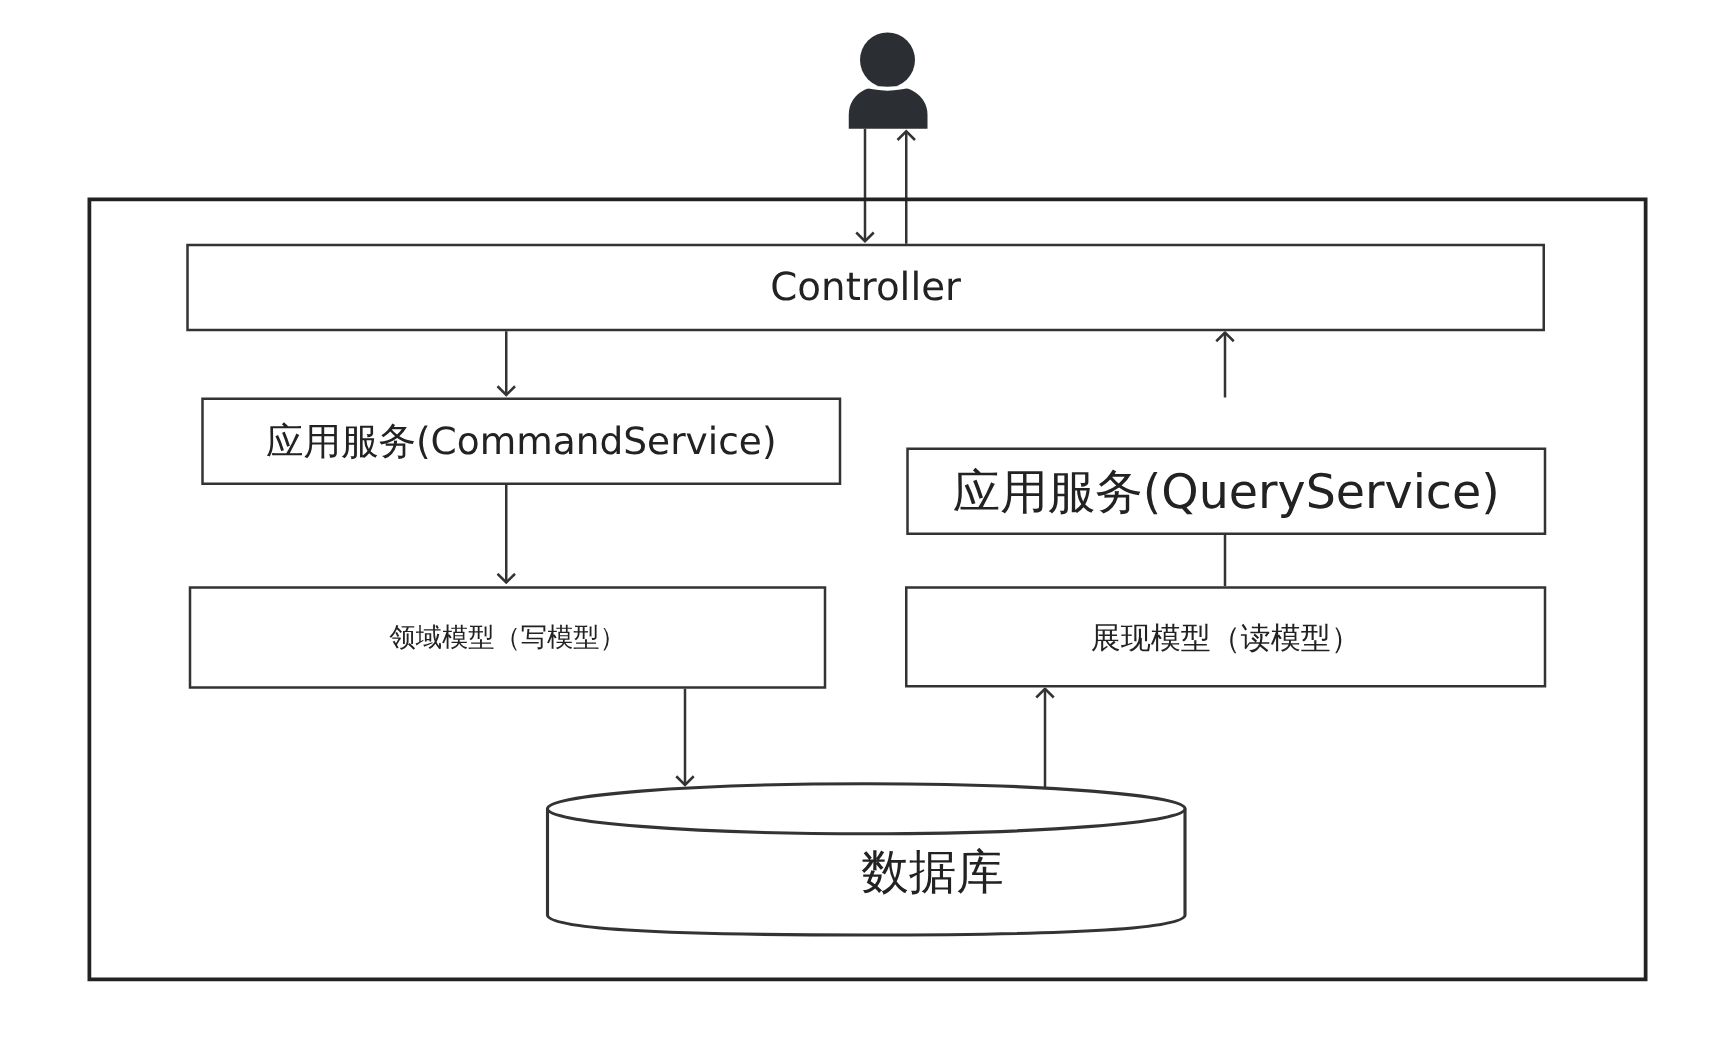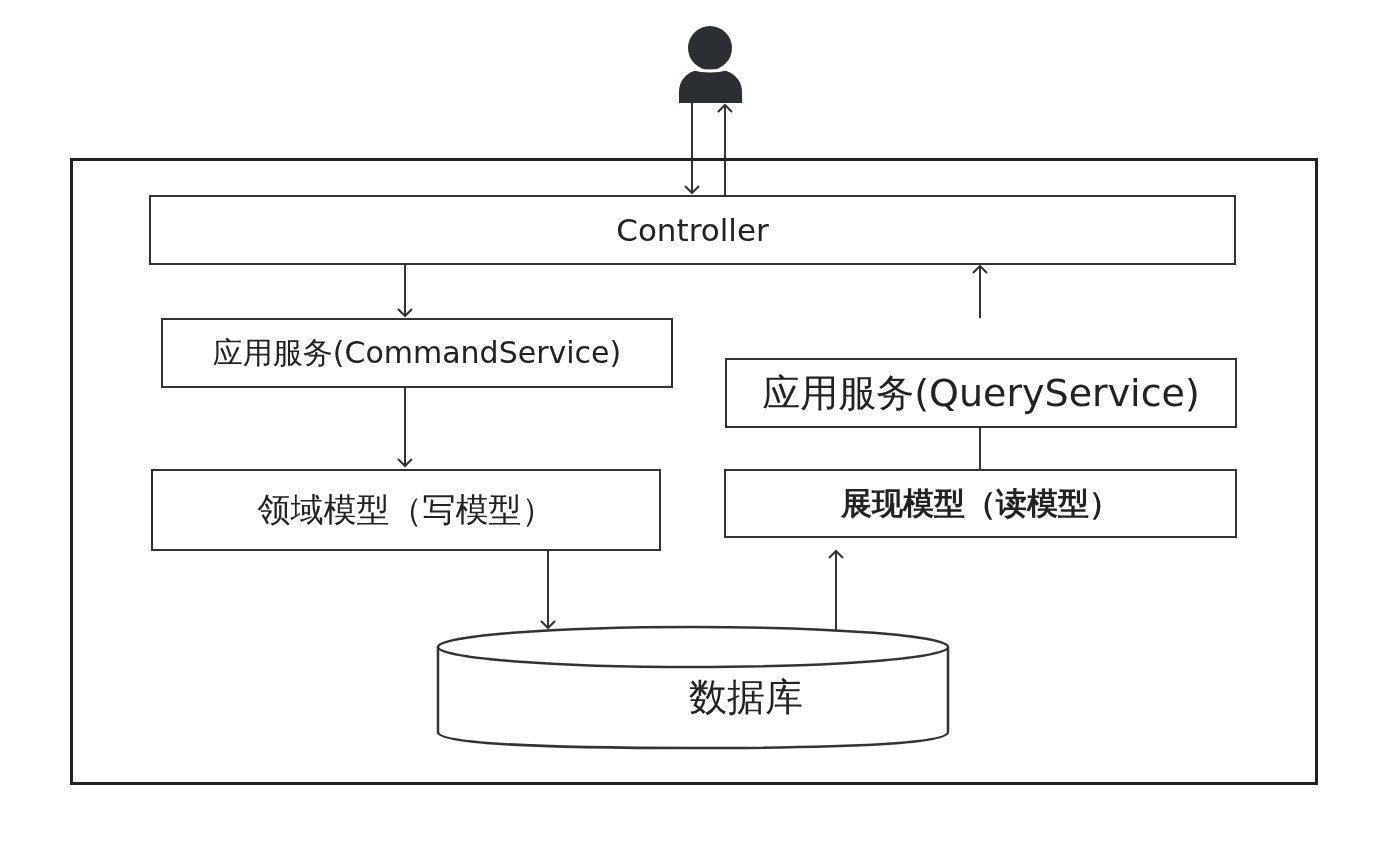--- a/index.html
+++ b/index.html
@@ -8,22 +8,22 @@
   #canvas { position: absolute; left: 0; top: 0; }
   .outer { position: absolute; left: 70px; top: 158px; width: 1242px; height: 621px;
            border: 3px solid #222222; box-sizing: content-box; }
   .box { position: absolute; border: 2px solid #333333; background: #ffffff;
          display: flex; align-items: center; justify-content: center;
          color: #222222; box-sizing: border-box; }
   .box span { white-space: nowrap; text-align: center; }
   #controller { left: 149px; top: 195px; width: 1087px; height: 70px; font-size: 31px; }
   #cmd-service { left: 149px; top: 318px; width: 512px; height: 70px; font-size: 30px; margin-left: 12px; }
   #query-service { left: 725px; top: 318px; width: 512px; height: 70px; font-size: 38px; margin-top: 40px; }
-  #write-model { left: 151px; top: 469px; width: 510px; height: 82px; font-size: 33px; }
-  #read-model { left: 724px; top: 469px; width: 513px; height: 69px; font-size: 31px; font-weight: bold; }
+  #write-model { left: 151px; top: 469px; width: 510px; height: 82px; font-size: 21px; }
+  #read-model { left: 724px; top: 469px; width: 513px; height: 81px; font-size: 24px; }
   .db-label { position: absolute; left: 438px; top: 672px; width: 616px; text-align: center;
               font-size: 38px; color: #222222; font-family: "DejaVu Serif", serif; }
   .cjk { font-family: "DejaVu Serif", "Liberation Serif", serif; }
 </style>
 </head>
 <body>
 
 <svg id="canvas" width="1388" height="844">
 
   <g>

